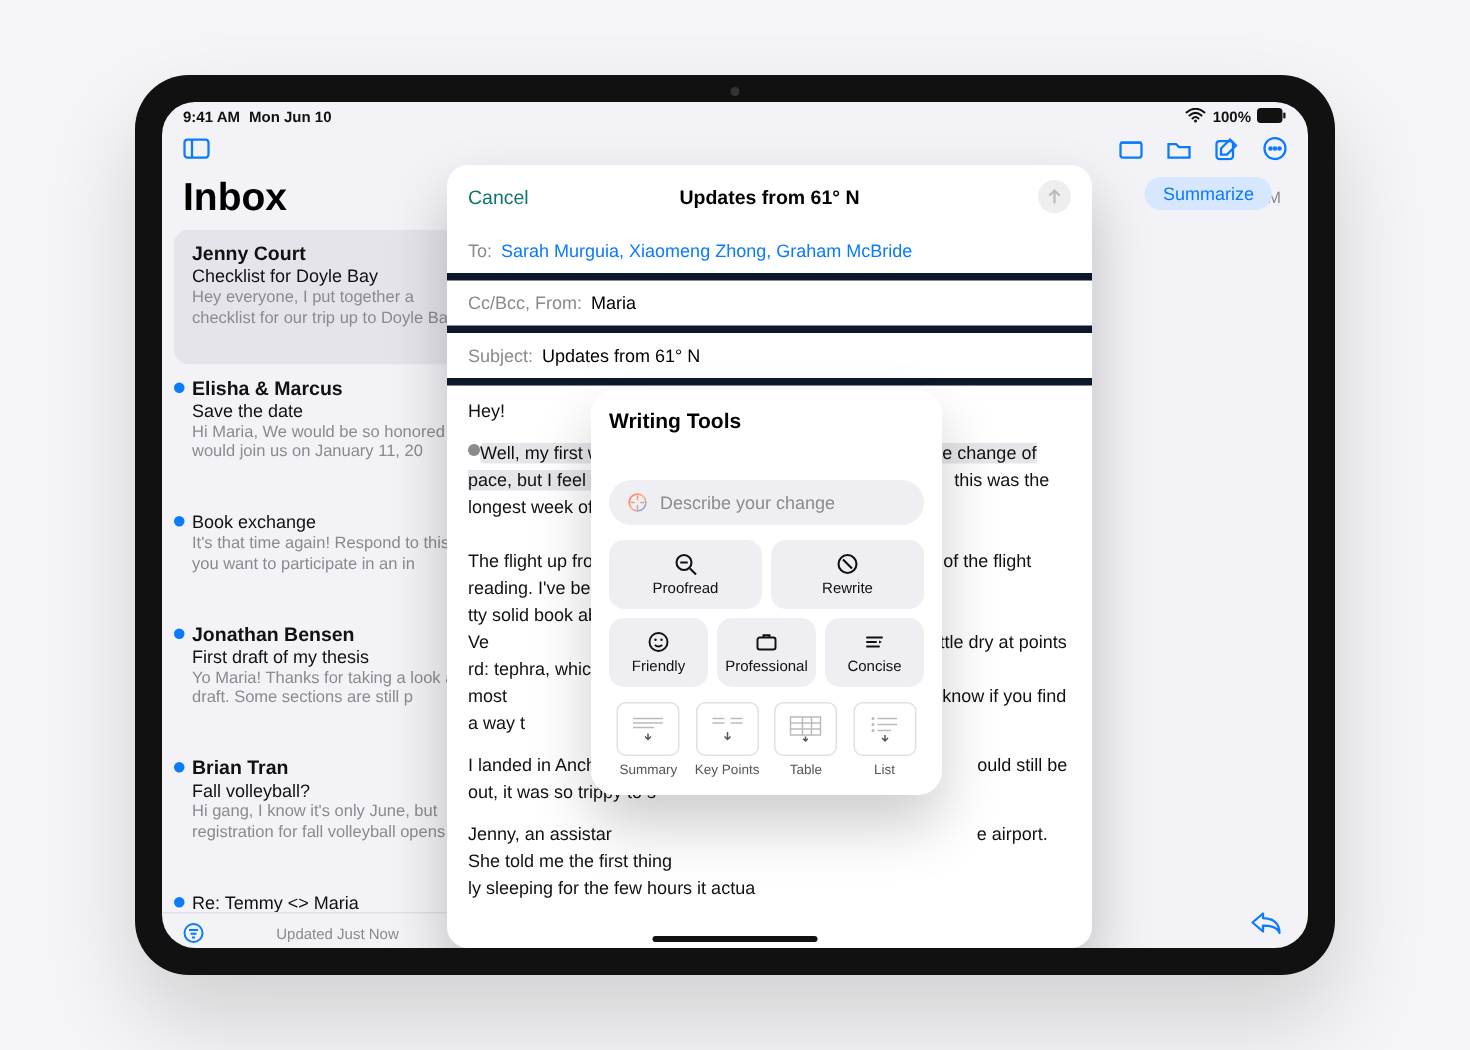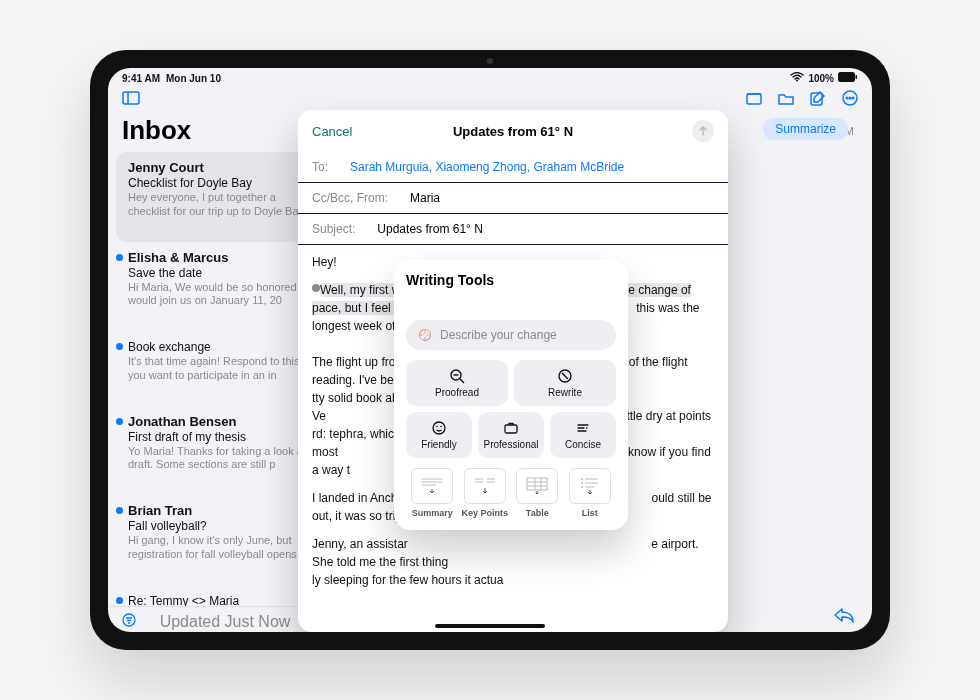--- a/index.html
+++ b/index.html
@@ -26,52 +26,52 @@
   .sidebar h1 { font-size:26px; font-weight:700; padding: 0 14px 6px; }
   .searchbox { margin: 0 14px 6px; background:#e5e5ea; border-radius:8px; padding:4px 8px; display:flex; align-items:center; gap:6px; color:#8a8a8f; font-size:12px;}
   .searchbox svg{ width:11px; height:11px;}
   .msg-list { flex:1; overflow:hidden;}
   .msg { padding:8px 14px 22px 20px; position:relative; border-bottom:1px solid rgba(0,0,0,0); font-size:11px;}
   .msg.selected { background:#e4e4ea; border-radius:10px; margin:0 8px; padding-left:12px;}
   .msg .sender { font-weight:700; font-size:13px; color:#111; }
   .msg .subject { font-size:12px; color:#111; margin-top:1px;}
   .msg .preview { color:#8a8a8f; font-size:11px; margin-top:1px; line-height:1.25; max-height:28px; overflow:hidden;}
   .msg .dot{ position:absolute; left:8px; top:12px; width:7px; height:7px; background:#0a7aff; border-radius:50%;}
-  .sidebar-footer { display:flex; justify-content:space-between; align-items:center; padding:6px 14px; font-size:16px; color:#8a8a8f; border-top:1px solid #e0e0e5;}
+  .sidebar-footer { display:flex; justify-content:space-between; align-items:center; padding:6px 14px; font-size:10px; color:#8a8a8f; border-top:1px solid #e0e0e5;}
   .sidebar-footer .center{ flex:1; text-align:center;}
   .sidebar-footer svg{ width:14px;height:14px;}
 
   .reader { flex:1; position:relative; padding:10px 18px;}
   .reader .meta{ display:flex; justify-content:flex-end; color:#8a8a8f; font-size:11px;}
   .reader .reply{ position:absolute; bottom:10px; right:18px; color:#0a7aff;}
 
   
   .compose { position:absolute; top:42px; left:190px; width:430px; height:522px; background:#fff; border-radius:14px; box-shadow: 0 20px 40px rgba(0,0,0,.22); overflow:hidden; display:flex; flex-direction:column;}
   .compose-header{ display:flex; align-items:center; padding:10px 14px; position:relative;}
   .compose-header .cancel{ color:#0f766e; font-size:13px;}
   .compose-header .title{ position:absolute; left:50%; transform:translateX(-50%); font-weight:600; font-size:13px;}
   .compose-header .send{ width:22px;height:22px;border-radius:50%; background:#eee; color:#bbb; display:flex; align-items:center; justify-content:center; margin-left:auto; font-size:12px;}
-  .row { border-bottom:1px solid #0f172a; padding:8px 14px; font-size:12px; display:flex; gap:22px; align-items:center;}
+  .row { border-bottom:5px solid #0f172a; padding:8px 14px; font-size:12px; display:flex; gap:6px; align-items:center;}
   .row .label{ color:#8a8a8f;}
   .row .recips span{ color:#0a7aff;}
   .body { padding:8px 14px; font-size:12px; color:#111; line-height:1.5; flex:1; overflow:hidden;}
   .body .highlight { background: #e6e6ea; border-radius:3px; }
   .body p{ margin-bottom:10px;}
   .sel-handle{ display:inline-block; width:8px;height:8px; background:#8a8a8f; border-radius:50%; vertical-align:2px;}
 
   
   .wt { position:absolute; top:192px; left:286px; width:234px; background:#fff; border-radius:16px; box-shadow: 0 20px 40px rgba(0,0,0,.20); padding:12px; z-index:5;}
   .wt h3{ font-size:14px; font-weight:700; margin-bottom:10px;}
   .wt .describe { background:#efeff3; border-radius:20px; padding:8px 12px; display:flex; align-items:flex-start; gap:8px; color:#8a8a8f; font-size:12px; margin-bottom:10px;margin-top:32px;}
   .sparkle{ width:14px;height:14px;}
   .grid2{ display:flex; gap:6px; margin-bottom:6px;}
   .grid3{ display:flex; gap:6px; margin-bottom:10px;}
   .act { flex:1; background:#efeff3; border-radius:10px; display:flex; flex-direction:column; align-items:center; justify-content:center; gap:3px; padding:8px 4px; font-size:10px; color:#111;}
   .act svg{ width:16px;height:16px;}
-  .fmt-row{ display:flex; gap:0;font-weight:bold; }
+  .fmt-row{ display:flex; gap:0; }
   .fmt { flex:1; display:flex; flex-direction:column; align-items:center; gap:4px; font-size:9px; color:#555;}
   .fmt .thumb{ width:42px;height:36px; border:1px solid #e0e0e5; border-radius:6px; background:#fff; display:flex; align-items:center; justify-content:center;}
   .fmt svg{ width:28px;height:24px;}
 
 </style>
 </head>
 <body>
 
 <div class="stage">
   <div class="ipad-frame">

